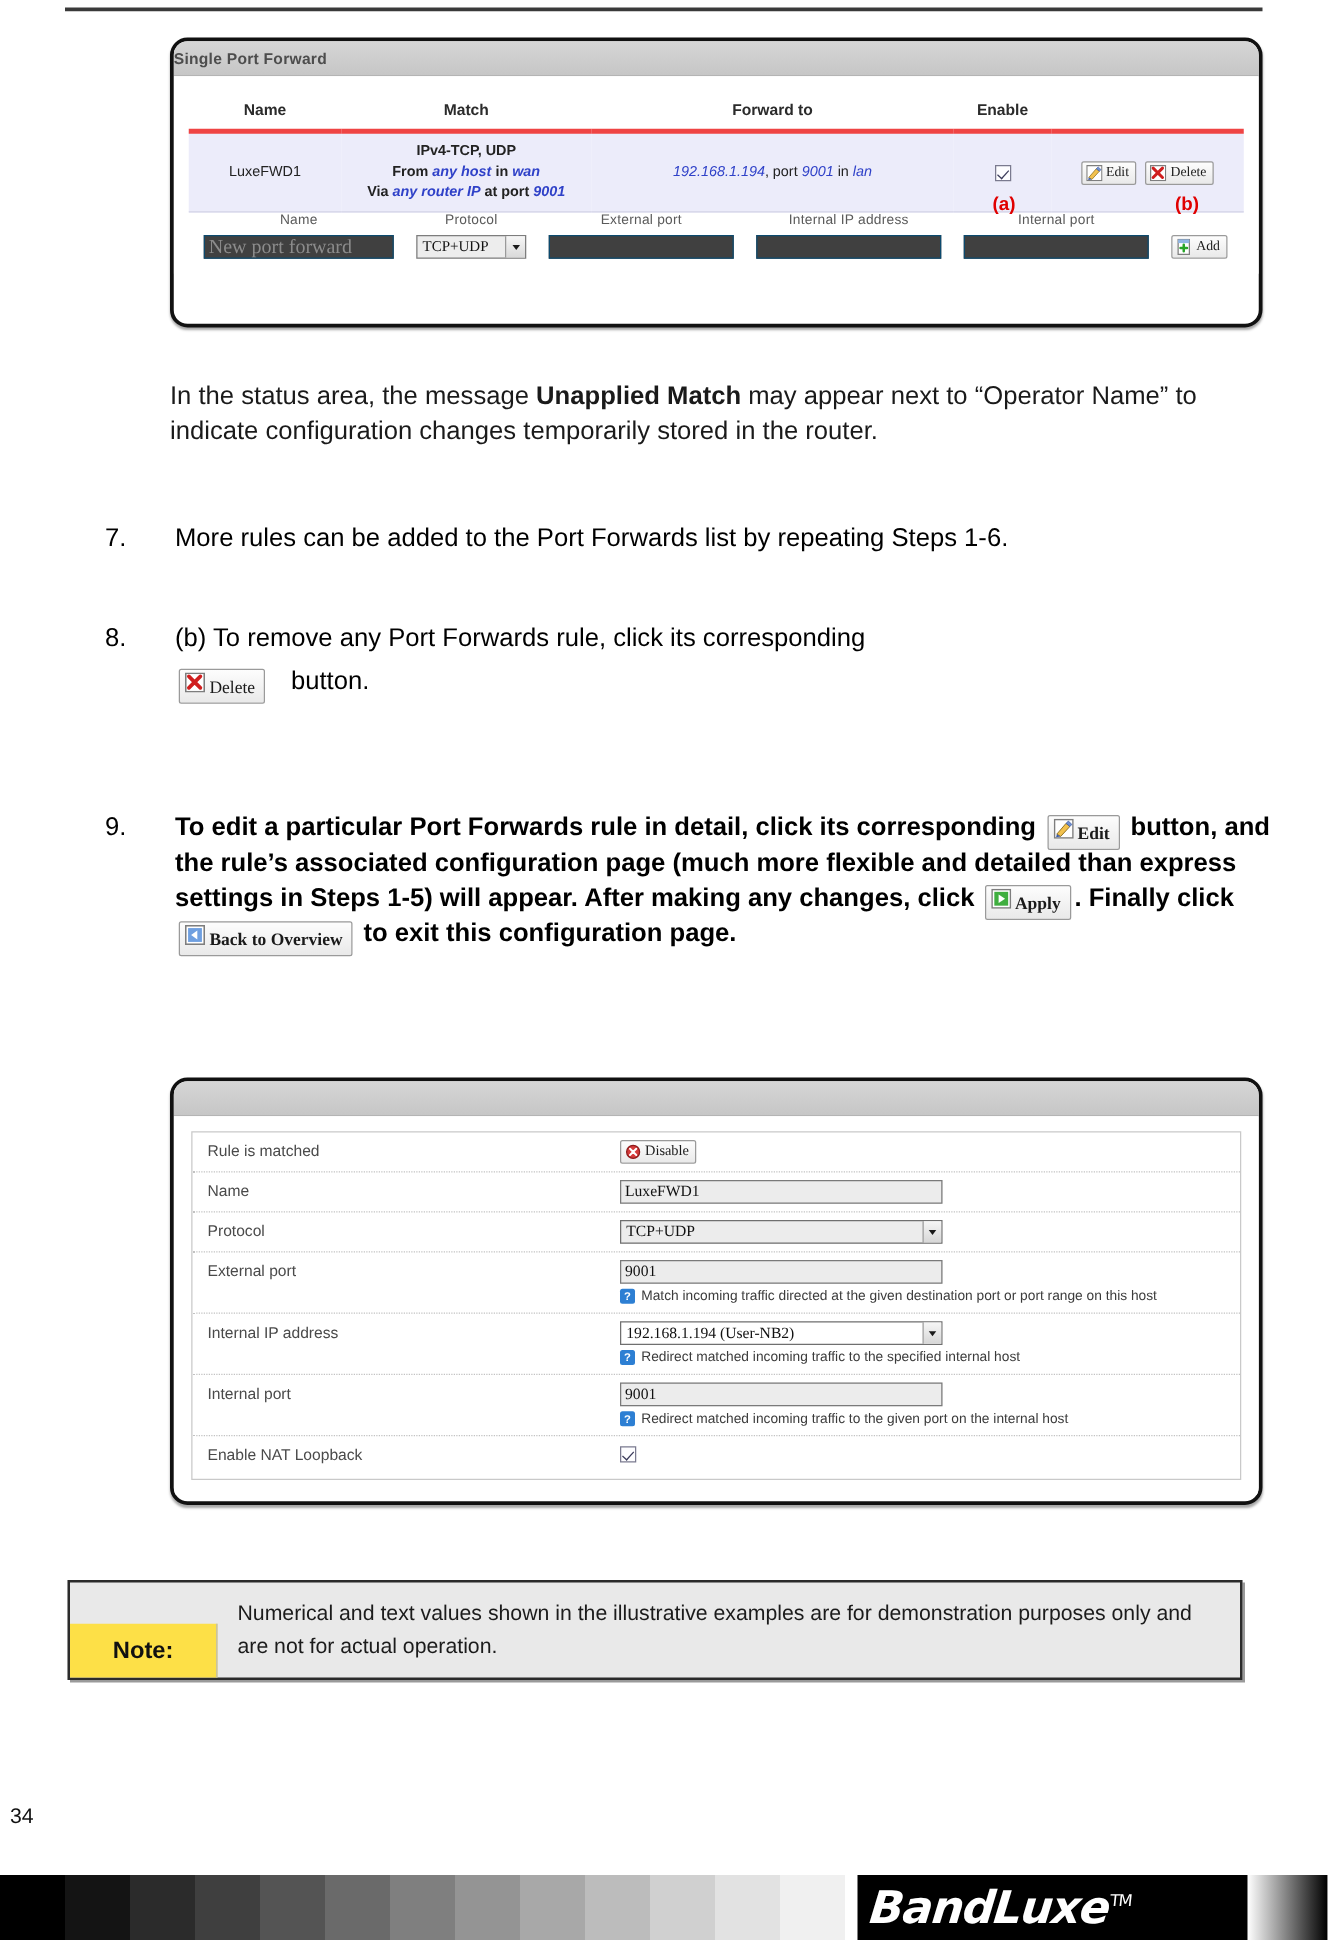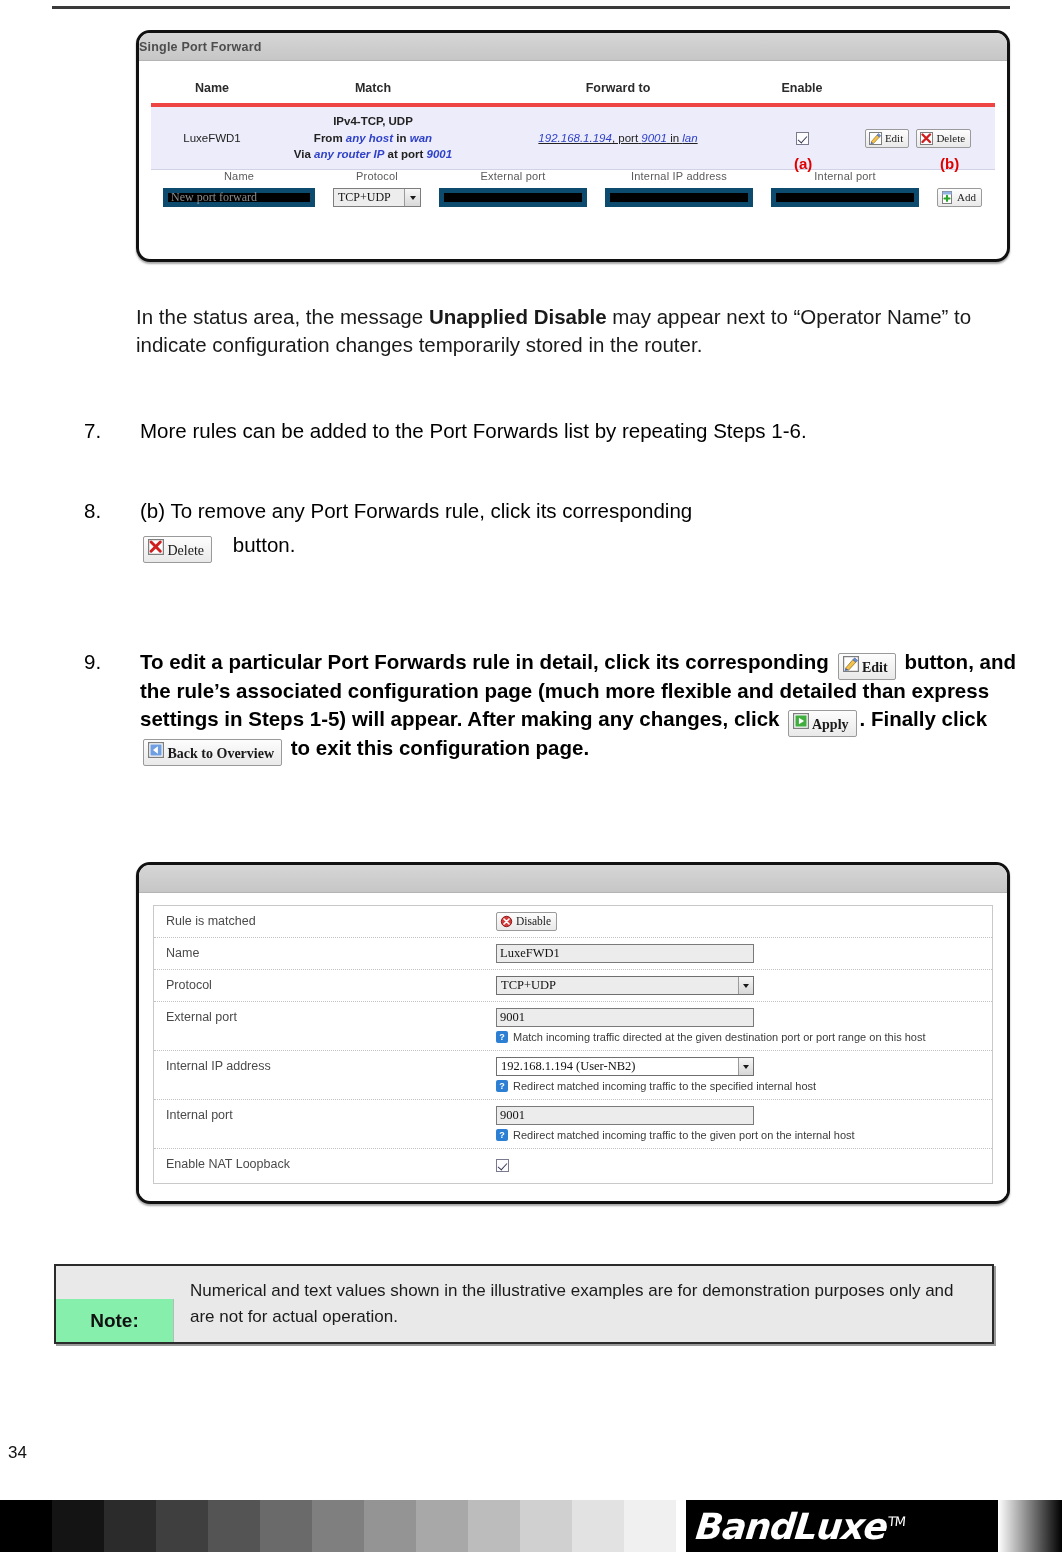--- a/index.html
+++ b/index.html
@@ -47,21 +47,21 @@
   }
   table.fwd td{
     background:#ececfa;
     border-top:4px solid #ef4444;
     border-bottom:1px solid #d2d2e6;
     padding:6px 4px;
     font-size:11.5px; color:#222; text-align:center; vertical-align:middle;
   }
   td.c-name{ width:122px; font-size:12px; }
   td.c-match{ width:200px; line-height:1.45; font-weight:bold; font-size:10.5px;}
-  td.c-fwd{ width:290px; font-size:12px;text-decoration:underline; }
+  td.c-fwd{ width:290px; font-size:12px; }
   td.c-en{ width:78px; }
   td.c-act{ width:auto; }
   .blu{ color:#2f41c8; font-style:italic; font-weight:bold; }
   .blu-n{ color:#2f41c8; font-style:italic; font-weight:normal; }
 
   
   .cb{
     display:inline-block; width:13px; height:13px;
     border:1px solid #7a7a8f; background:#fdfdff;
     position:relative; vertical-align:middle;
@@ -94,22 +94,22 @@
 
   
   .npf-title{
     text-align:center; font-size:12px; font-weight:bold; color:#2d2d2d;
     margin:14px 0 8px 0;
   }
   .npf-grid{ display:flex; align-items:flex-end; gap:18px; padding:0 12px 2px 12px;}
   .npf-col{ display:flex; flex-direction:column; align-items:center; }
   .npf-lab{ font-size:11px; color:#5a5a5a; margin-bottom:6px; letter-spacing:.2px;}
   .tbox{
-    height:19px; border:5px solid #0c4a6e; background:#000000;
-    font-family:"Liberation Serif", serif; font-size:12px; color:#8b8b8b;
+    height:19px; border:1px solid #0c4a6e; background:#404040;
+    font-family:"Liberation Serif", serif; font-size:16px; color:#8b8b8b;
     padding:1px 3px; display:flex; align-items:center;
   }
   .sel{
     height:19px; border:1px solid #7d7d7d; background:#ededed;
     font-family:"Liberation Serif", serif; font-size:12px; color:#111;
     display:flex; align-items:center; padding:0 0 0 4px;
   }
   .sel .arrow{
     margin-left:auto; width:16px; height:17px;
     border-left:1px solid #9a9a9a;
@@ -175,21 +175,21 @@
     border:2px solid #2b2b2b;
     background:#e9e9e9;
     display:flex;
     box-shadow:2px 2px 0 #9a9a9a;
   }
   .note-label{
     width:118px; flex:0 0 118px;
     display:flex; align-items:center; justify-content:center;
     font-size:19px; font-weight:bold; color:#111;
     border-right:1px solid #b9b9b9;
-    background:#86efac;
+    background:#fde047;
     margin-top:33px;
   }
   .note-text{
     padding:12px 16px 12px 16px;
     font-size:17px; line-height:26px; color:#1b1b1b;
   }
 
   
   .pageno{
     position:absolute; left:8px; top:1443px;
@@ -329,21 +329,21 @@
         </span>
       </div>
     </div>
   </div>
 </div>
 
 <div class="callout" style="left:794px; top:155px;">(a)</div>
 <div class="callout" style="left:940px; top:155px;">(b)</div>
 
 <div class="para" style="left:136px; top:303px; width:850px;">
-  <span>In the status area, the message </span><b>Unapplied Disable</b><span> may appear next to “Operator Name” to indicate configuration changes temporarily stored in the router.</span>
+  <span>In the status area, the message </span><b>Unapplied Match</b><span> may appear next to “Operator Name” to indicate configuration changes temporarily stored in the router.</span>
 </div>
 
 <div class="numwrap" style="left:84px; top:417px; width:900px;">
   <div class="num">7.</div>
   <div class="numtext" style="width:820px;">More rules can be added to the Port Forwards list by repeating Steps 1-6.</div>
 </div>
 
 <div class="numwrap" style="left:84px; top:497px; width:930px;">
   <div class="num">8.</div>
   <div style="width:860px;">

